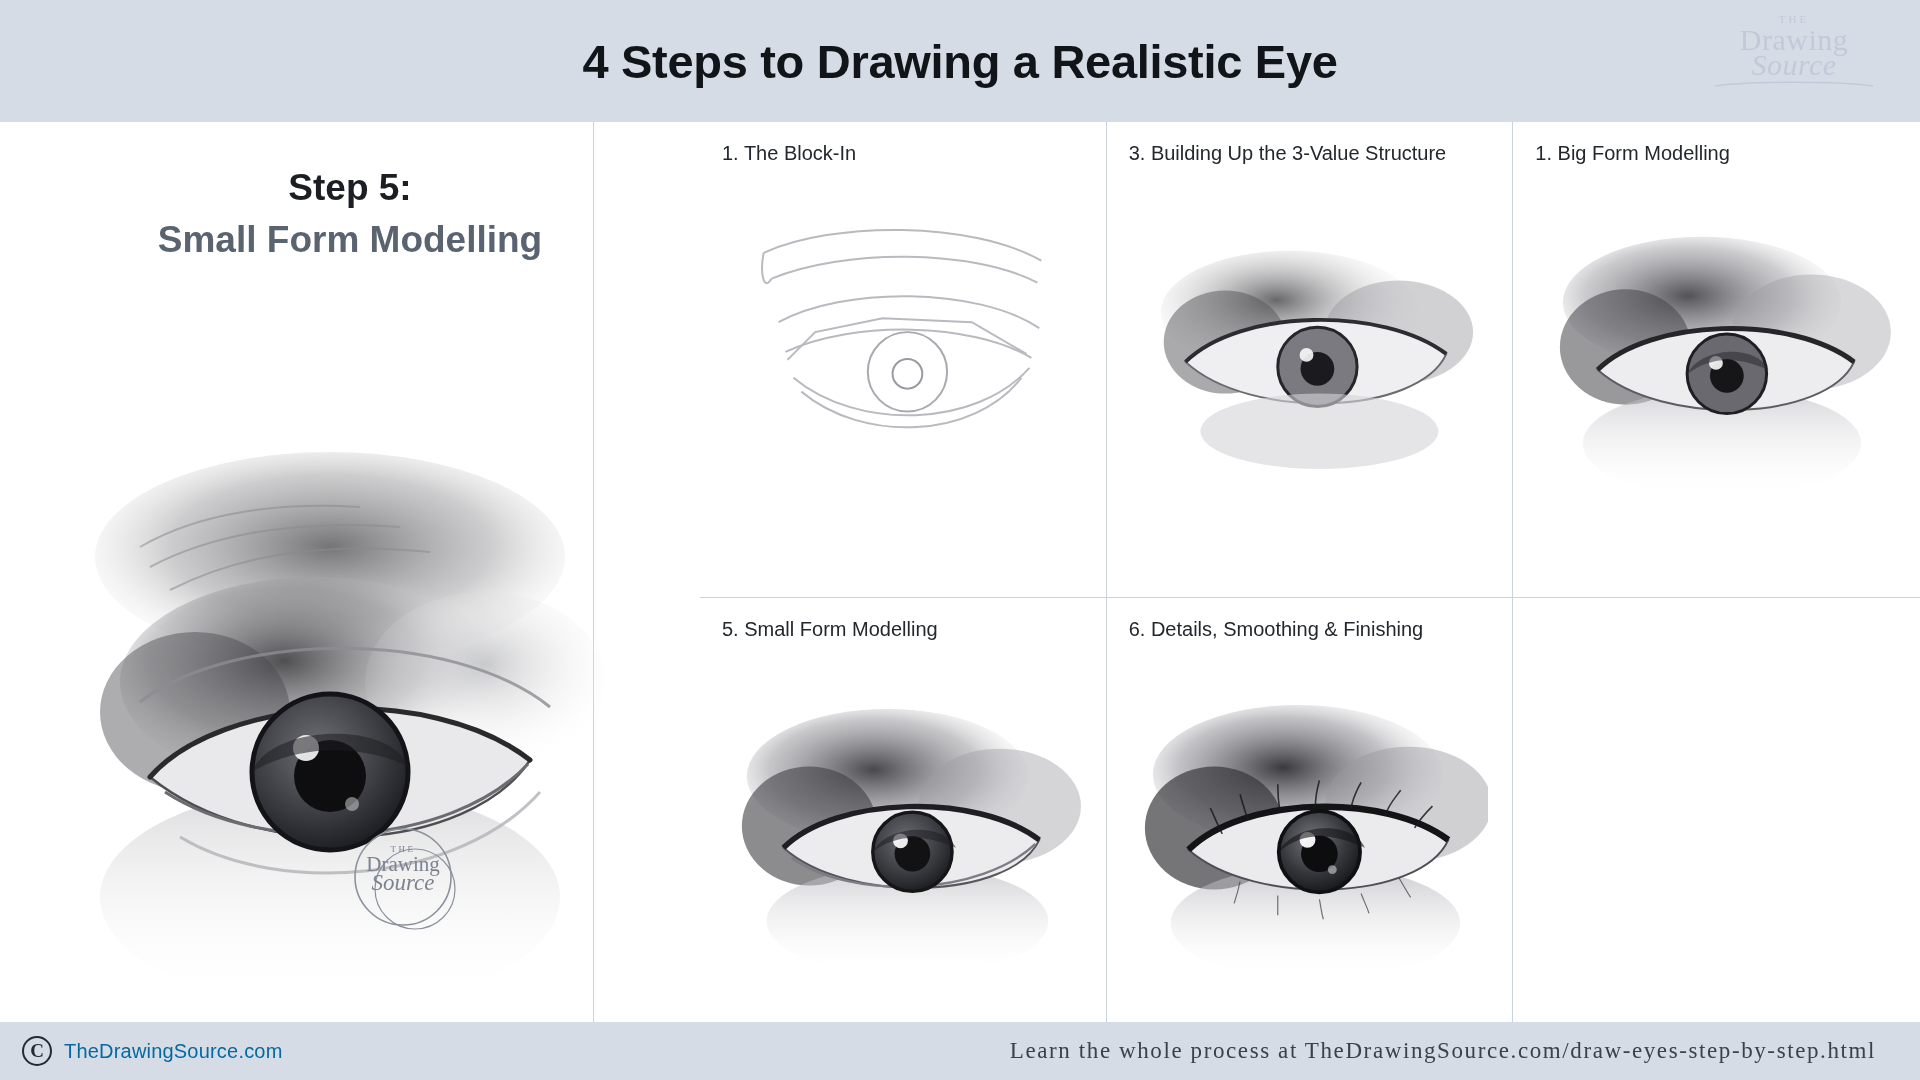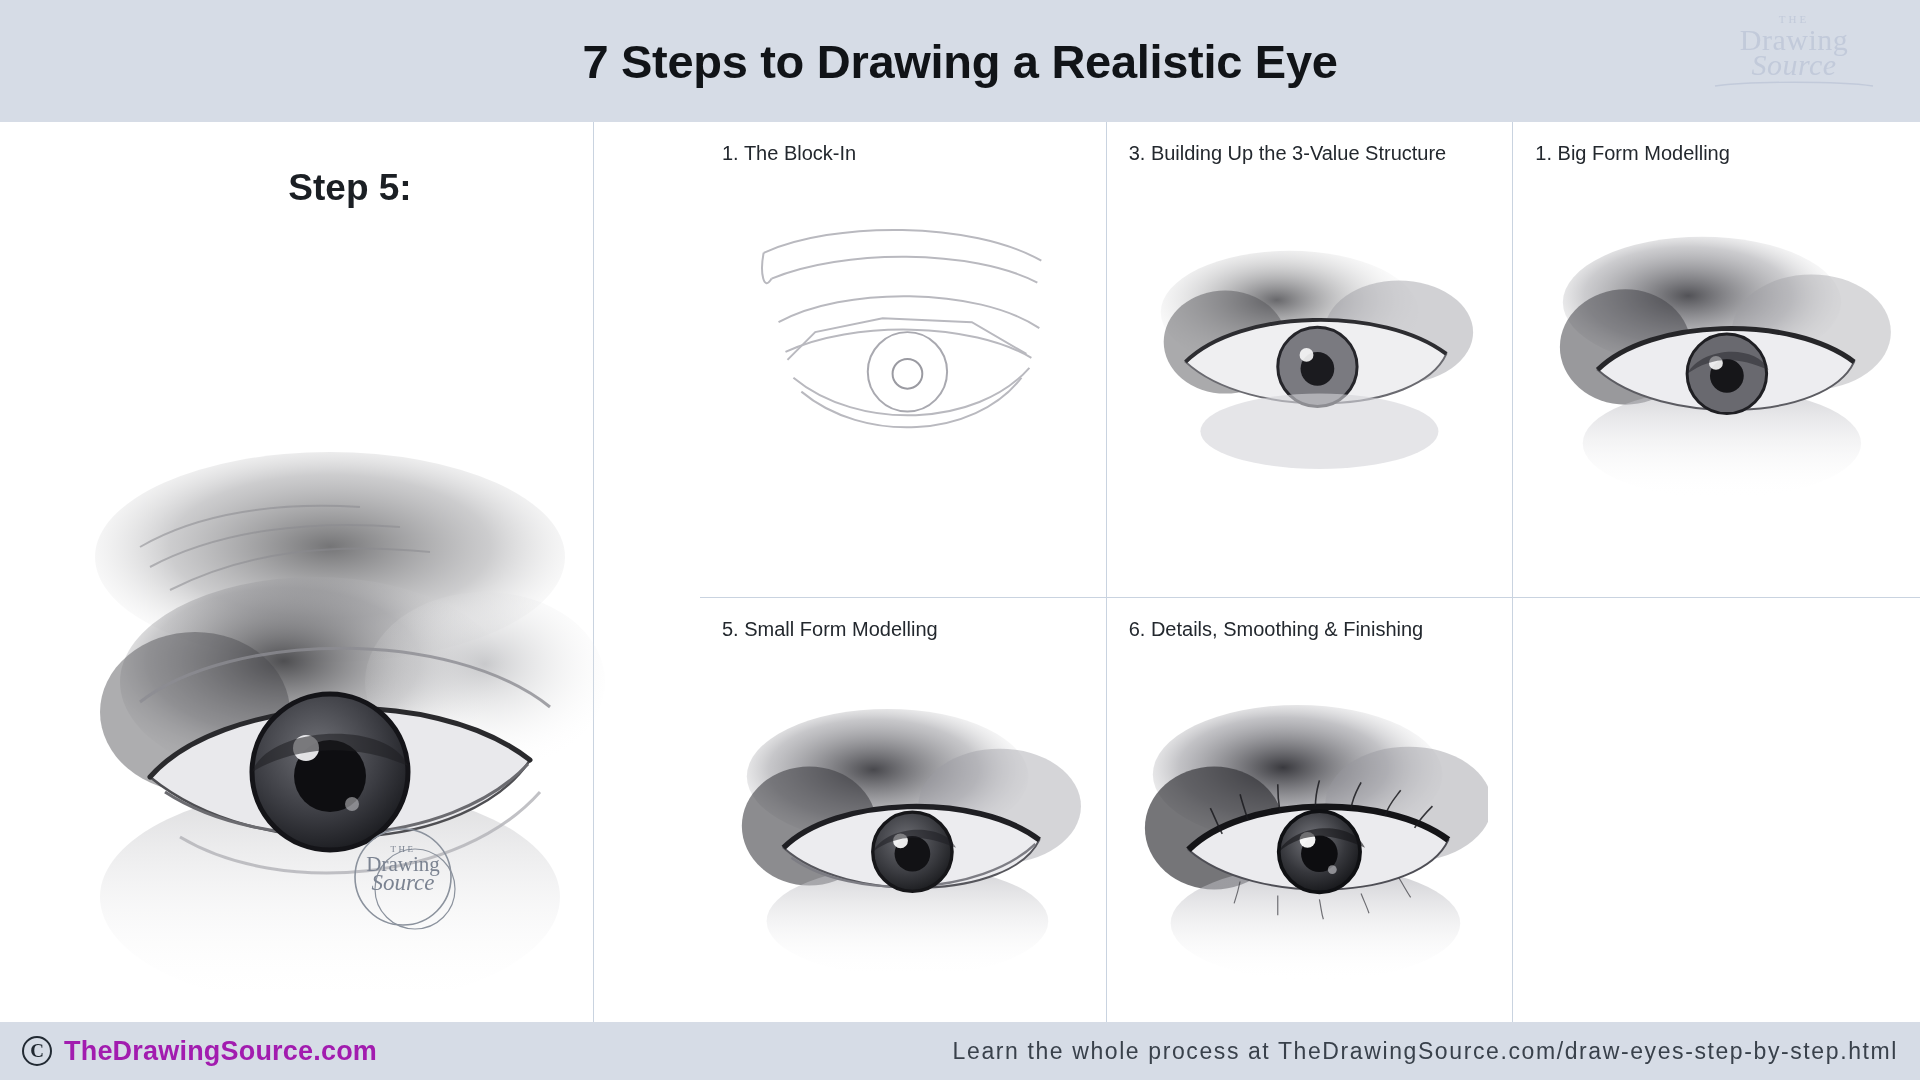--- a/index.html
+++ b/index.html
@@ -191,58 +191,59 @@
     border-radius: 50%;
     color: #222a33;
     font-size: 19px;
     font-weight: bold;
     line-height: 25px;
     text-align: center;
     font-family: "Liberation Serif", serif;
     margin-right: 12px;
   }
   .footer-site {
-    font-size: 27px;
-    font-weight: bold;
-    color: #a21caf;
+    font-size: 20px;
+    font-weight: normal;
+    color: #0369a1;
     letter-spacing: 0.2px;
   }
   .footer-right {
     margin-left: auto;
-    margin-right: 22px;
+    margin-right: 44px;
     font-size: 23px;
     color: #39414b;
     letter-spacing: 1.6px;
-    font-family: Liberation Sans, sans-serif;
+    font-family: Liberation Serif, serif;
   }
 </style>
 </head>
 <body>
 
 <div id="page">
 
   <div class="header">
-    <div class="header-title">7 Steps to Drawing a Realistic Eye</div>
+    <div class="header-title">4 Steps to Drawing a Realistic Eye</div>
     <div class="header-logo">
       <span class="the">THE</span>
       <span class="drawing">Drawing</span>
       <span class="source">Source</span>
       <span class="swash">
         <svg width="170" height="10" viewBox="0 0 170 10">
           <path d="M6 6 C 40 1, 130 1, 164 6" stroke="#c2cada" stroke-width="1.4" fill="none"></path>
         </svg>
       </span>
     </div>
   </div>
 
   <div class="body-area">
 
     <div class="feature">
       <div class="feature-caption">
         <span class="line1">Step 5:</span>
+        <span class="line2">Small Form Modelling</span>
       </div>
 
       <div class="feature-art">
         <svg viewBox="0 0 640 640" width="640" height="640" preserveAspectRatio="xMidYMid meet">
           <defs>
             <radialGradient id="browShadeBig" cx="50%" cy="45%" r="62%">
               <stop offset="0%" stop-color="#5c5c5e" stop-opacity="0.85"></stop>
               <stop offset="55%" stop-color="#9a9a9d" stop-opacity="0.5"></stop>
               <stop offset="100%" stop-color="#ffffff" stop-opacity="0"></stop>
             </radialGradient>

